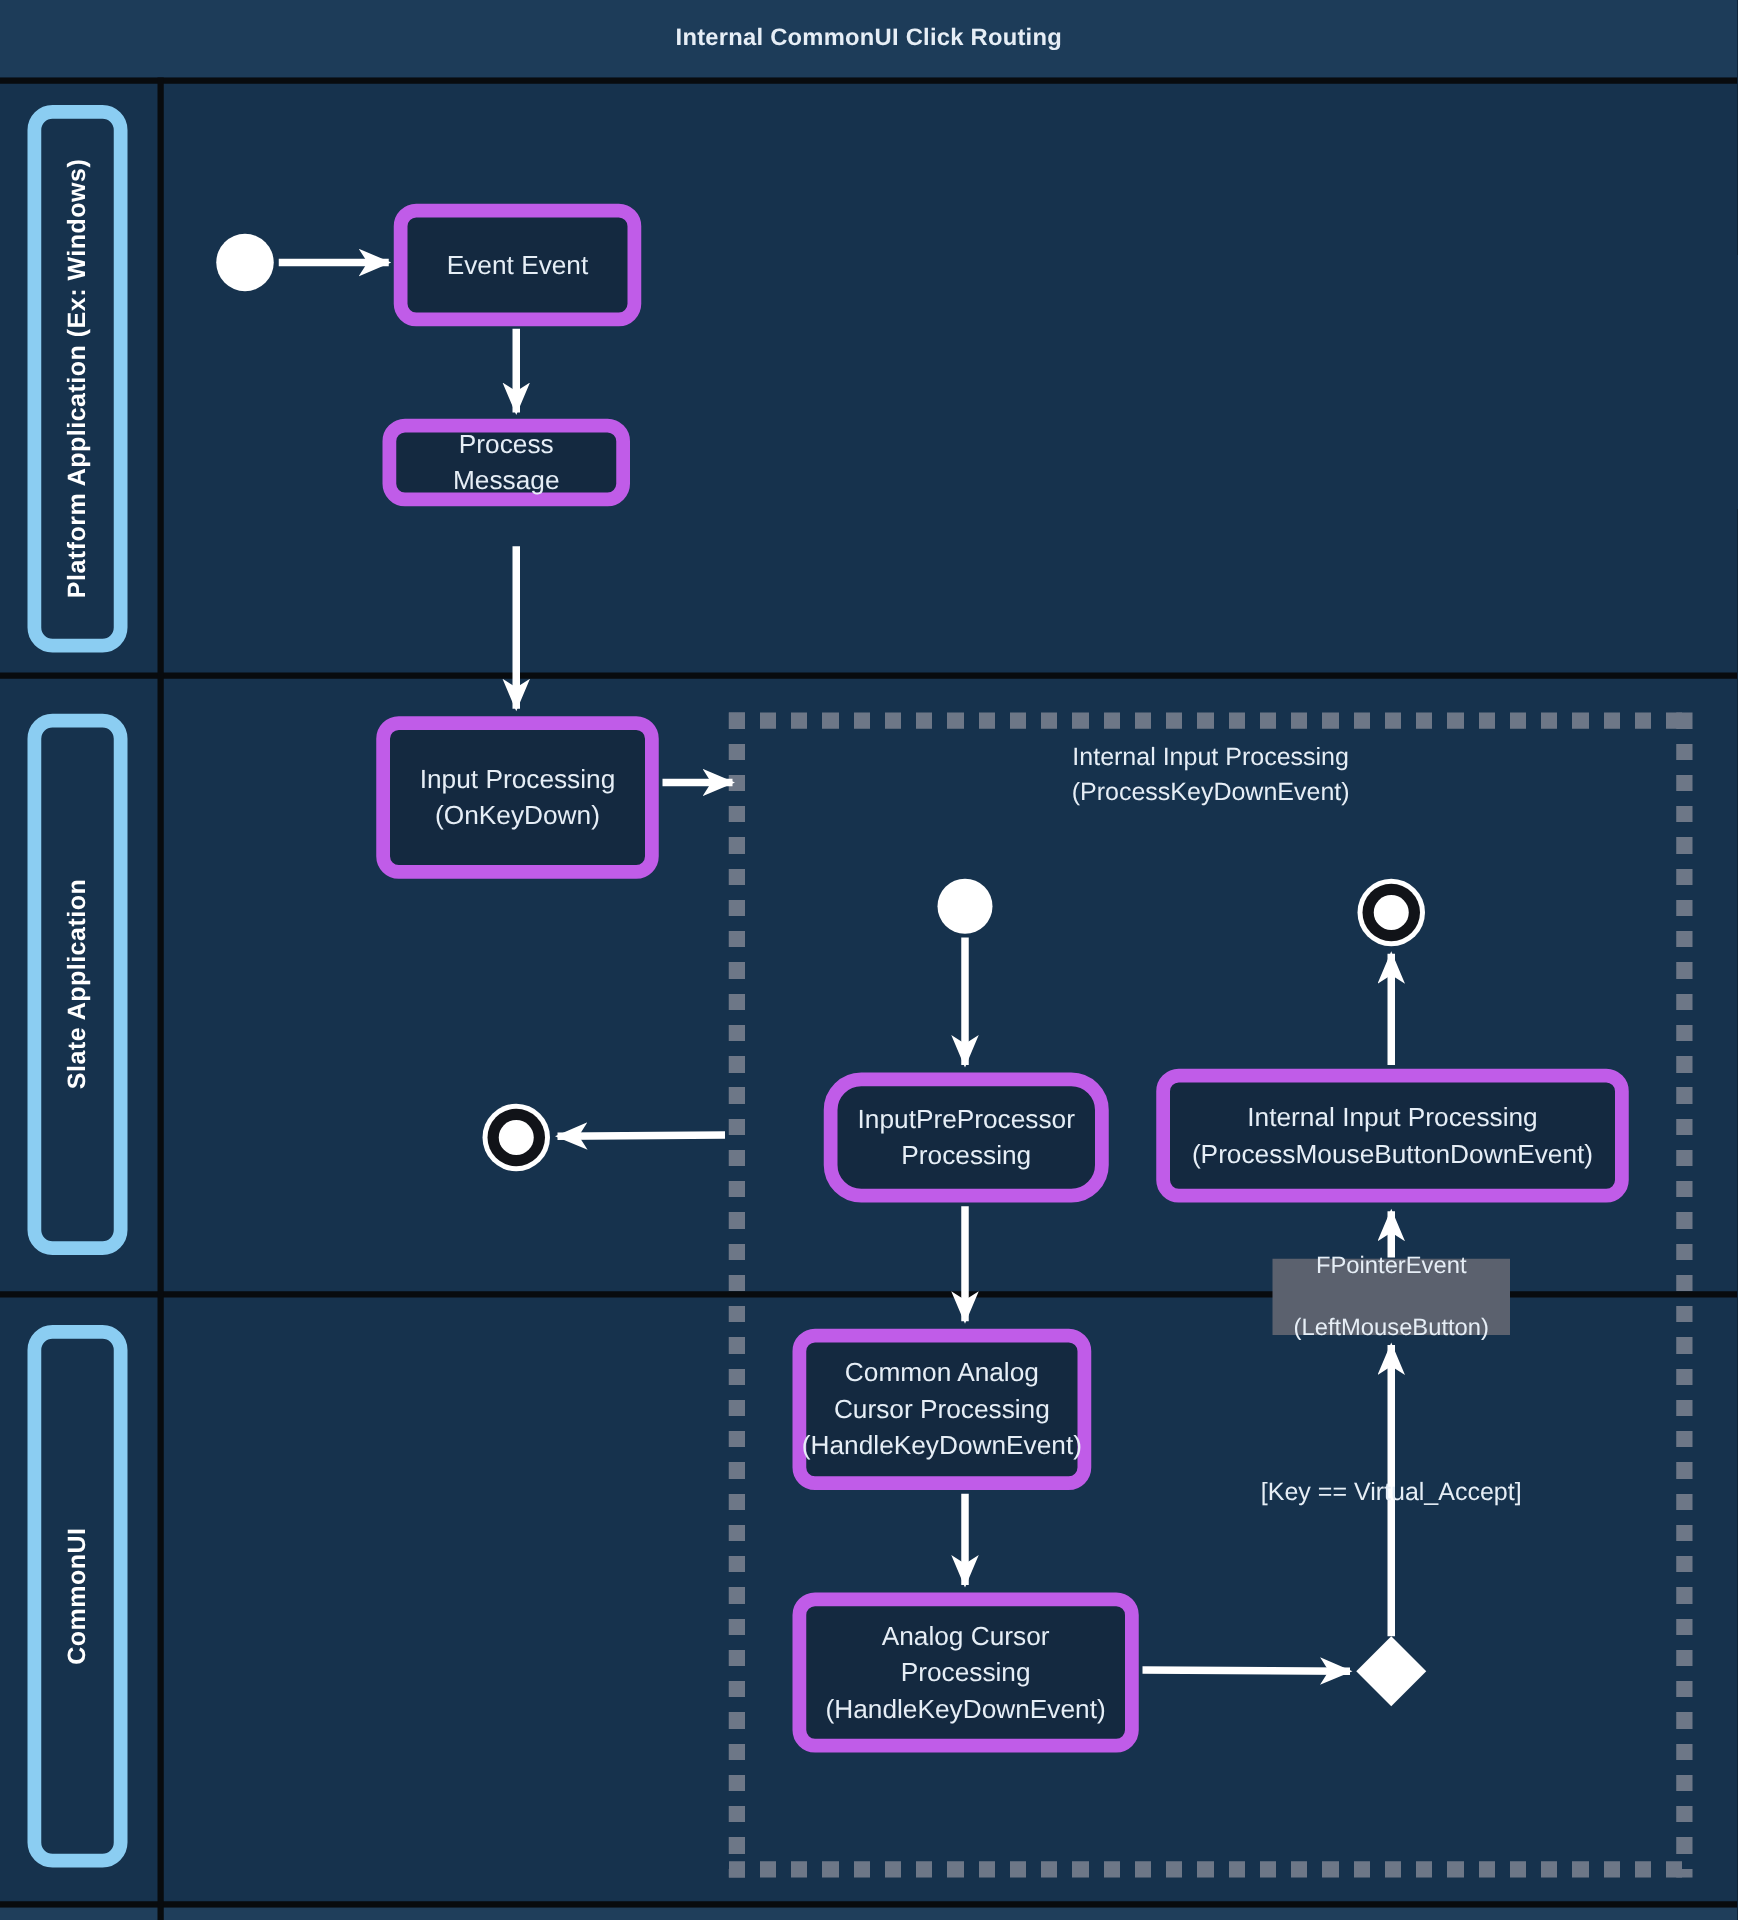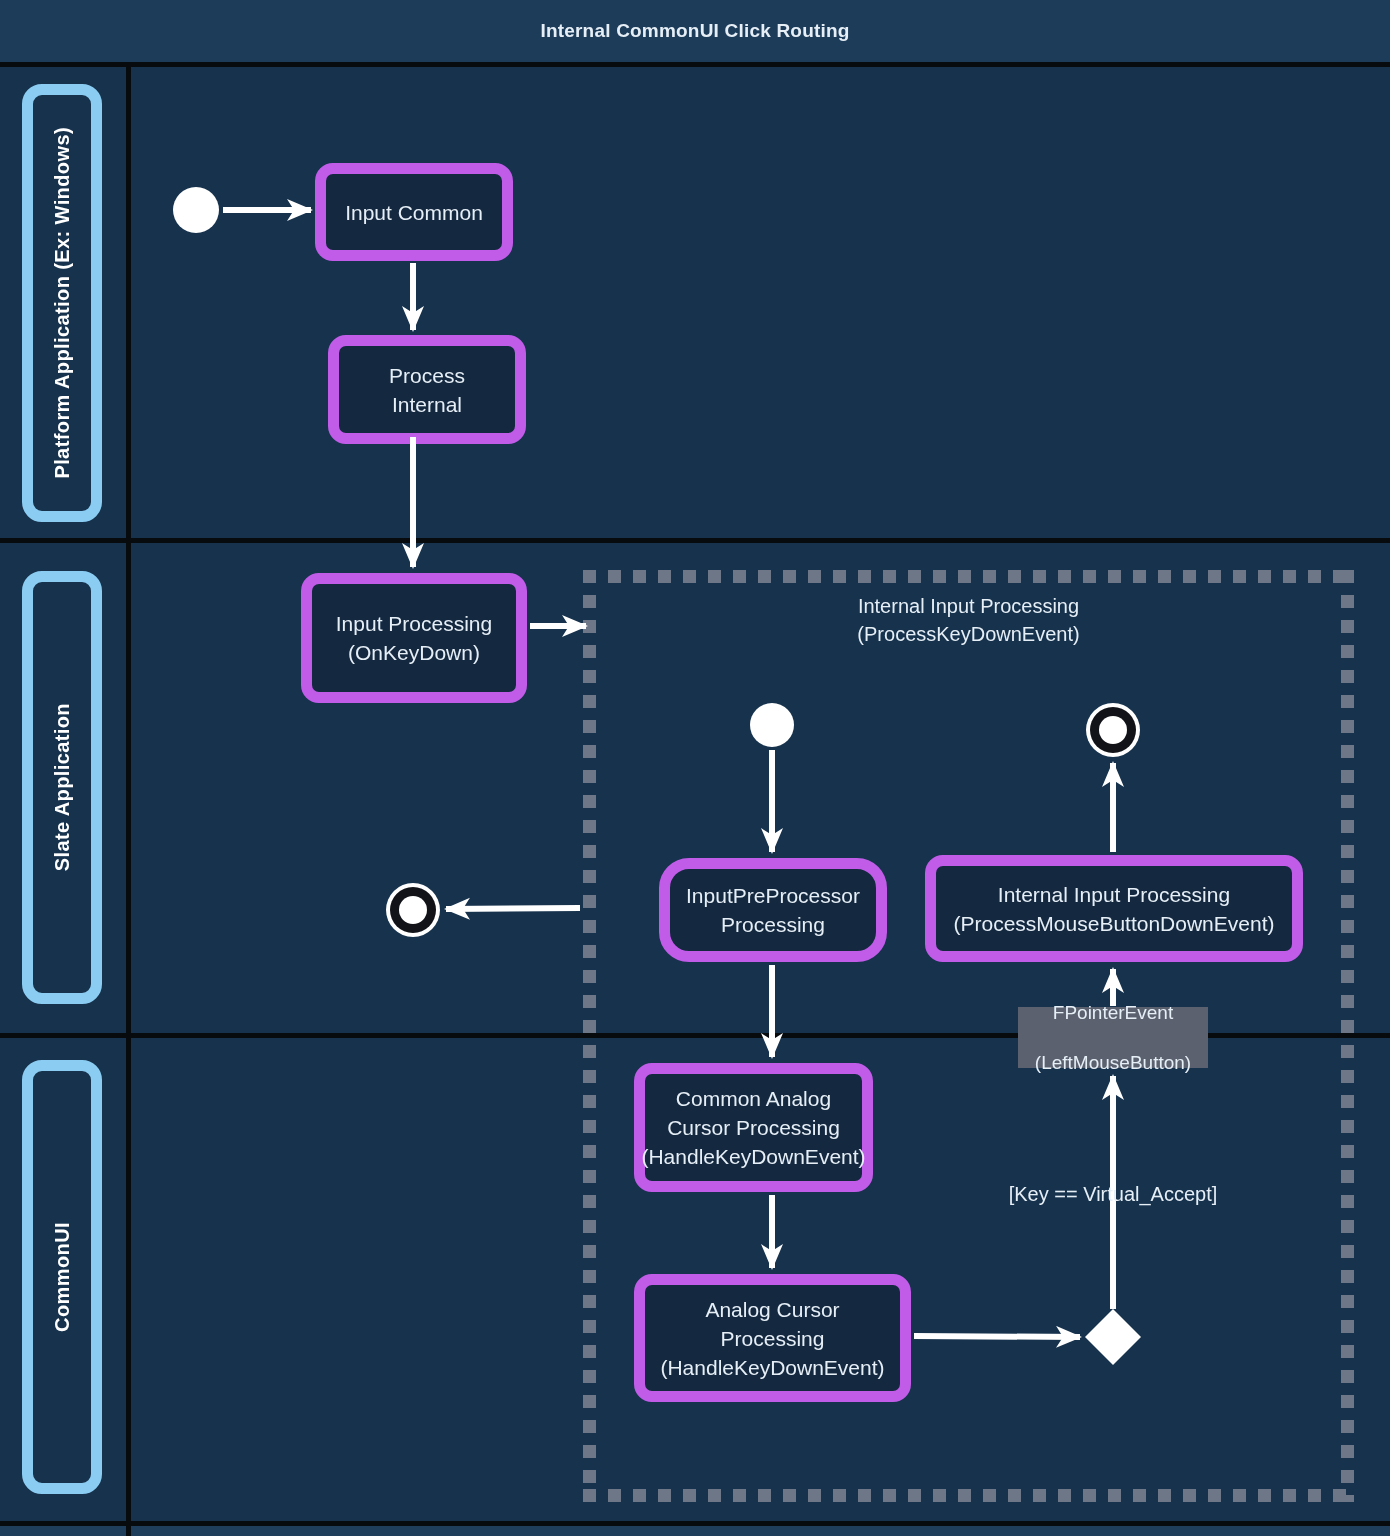--- a/index.html
+++ b/index.html
@@ -40,21 +40,21 @@
   .node{
     position:absolute;box-sizing:border-box;
     border:11px solid var(--node_border,#c05ce8);
     border-radius:18px;
     background:var(--node_fill,#142940);
     color:var(--text,#e6eef6);
     display:flex;flex-direction:column;align-items:center;justify-content:center;
     font-size:21px;line-height:29px;text-align:center;z-index:2;
   }
   .node.input-event{left:315px;top:163px;width:198px;height:98px;}
-  .node.process-message{left:328px;top:335px;width:198px;height:109px;}
+  .node.process-message{left:306px;top:335px;width:198px;height:70px;}
   .node.input-processing{left:301px;top:573px;width:226px;height:130px;}
   .node.inputpreprocessor{left:659px;top:858px;width:228px;height:104px;border-radius:30px;}
   .node.internal-mouse{left:925px;top:855px;width:378px;height:107px;}
   .node.common-analog{left:634px;top:1063px;width:239px;height:129px;}
   .node.analog-cursor{left:634px;top:1274px;width:277px;height:128px;}
   
   .group{position:absolute;left:583px;top:570px;width:771px;height:932px;z-index:1;}
   .group .edge{position:absolute;background:repeating-linear-gradient(90deg,var(--dashed_border,#6d7787) 0 13px,transparent 13px 25px);}
   .group .edge.v{background:repeating-linear-gradient(180deg,var(--dashed_border,#6d7787) 0 13px,transparent 13px 25px);}
   .group .edge.top{left:0;top:0;width:771px;height:13px;}
@@ -111,25 +111,25 @@
     <div class="edge bottom"></div>
     <div class="edge v left"></div>
     <div class="edge v right"></div>
   </div>
   <div class="group-title">
     <div>Internal Input Processing</div>
     <div>(ProcessKeyDownEvent)</div>
   </div>
 
   <div class="node input-event">
-    <div>Input Common</div>
+    <div>Event Event</div>
   </div>
   <div class="node process-message">
     <div>Process</div>
-    <div>Internal</div>
+    <div>Message</div>
   </div>
   <div class="node input-processing">
     <div>Input Processing</div>
     <div>(OnKeyDown)</div>
   </div>
   <div class="node inputpreprocessor">
     <div>InputPreProcessor</div>
     <div>Processing</div>
   </div>
   <div class="node internal-mouse">

